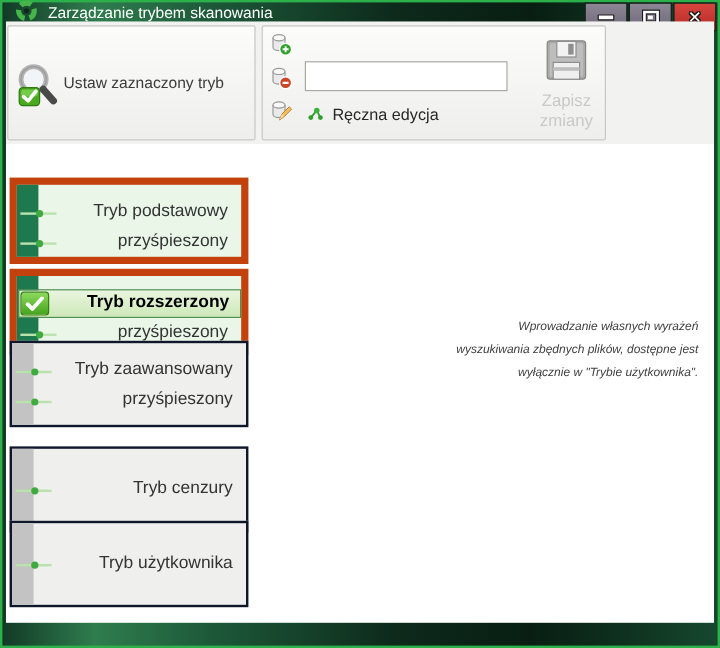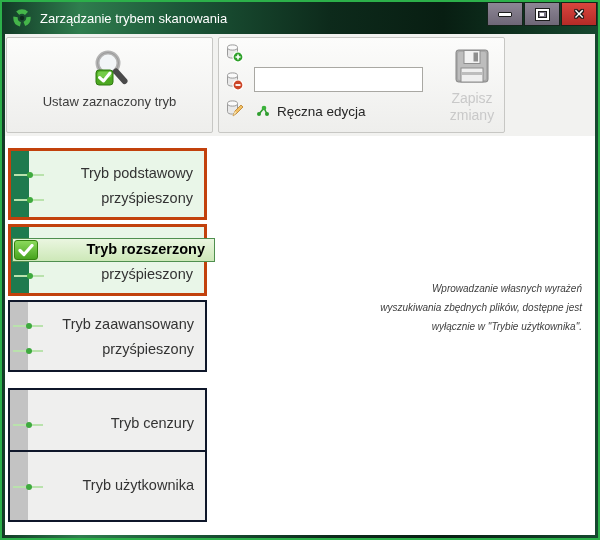--- a/index.html
+++ b/index.html
@@ -4,73 +4,73 @@
 <style>
   * { margin:0; padding:0; box-sizing:border-box; }
   html,body { width:600px; height:540px; }
   body { font-family:"Liberation Sans","DejaVu Sans",sans-serif; }
 
   .win { width:600px; height:540px; background:#2cb04a; padding:2px; }
   .frame {
     width:596px; height:536px; position:relative;
     background:linear-gradient(90deg,#123a26 0%,#2f7d4e 13%,#1c5738 30%,#0d2a1b 55%,#081e12 74%,#0f3320 88%,#16482f 100%);
   }
-  .titlebar { height:32px; display:flex; align-items:center; position:relative; }
+  .titlebar { height:16px; display:flex; align-items:flex-end; position:relative; }
   .app-icon { margin-left:11px; width:18px; height:18px; flex:0 0 auto; }
   .title-text { color:#ffffff; font-size:13px; margin-left:9px; white-space:nowrap; }
   .winbtns { position:absolute; right:1px; top:0; display:flex; gap:1px; }
   .winbtn { width:36px; height:24px; border:1px solid #15241b; display:flex; align-items:center; justify-content:center; cursor:pointer; }
   .winbtn.gray { background:linear-gradient(#8d8695,#6e6777); }
   .winbtn.red  { background:linear-gradient(#d8453e,#b52b27); }
   .glyph-min { width:14px; height:5px; background:#fff; border:1px solid #1c1c1c; border-radius:1px; }
   .glyph-max { width:13px; height:11px; border:2px solid #fff; box-shadow:0 0 0 1px #1c1c1c, inset 0 0 0 1px #1c1c1c; background:transparent; display:flex; align-items:center; justify-content:center; }
   .glyph-max i { display:block; width:4px; height:3px; background:#fff; }
   .glyph-x { color:#fff; font-size:14px; font-weight:bold; line-height:1;
              text-shadow:1px 0 #1c1c1c,-1px 0 #1c1c1c,0 1px #1c1c1c,0 -1px #1c1c1c,1px 1px #1c1c1c,-1px -1px #1c1c1c,1px -1px #1c1c1c,-1px 1px #1c1c1c; }
 
   .client { position:relative; width:590px; height:501px; margin:0 3px; background:#ffffff; overflow:hidden; }
 
   
   .toolbar { position:absolute; left:0; top:0; width:590px; height:102px; background:#f2f2f0; }
   .tb-group { position:absolute; top:3px; height:96px; border:1px solid #c7c7c4; border-radius:2px;
               background:linear-gradient(#fcfcfb,#eeeeec); }
-  .tb-group.left { left:1px; width:207px; cursor:pointer; display:flex; flex-direction:column; align-items:center; }
+  .tb-group.left { left:1px; width:207px; cursor:pointer; display:flex; flex-direction:row; align-items:center; }
   .tb-group.left .big-icon { margin-top:10px; }
   .btn-label { font-size:13px; color:#3c3c3c; line-height:16px; text-align:center; }
   .tb-group.right { left:213px; width:287px; }
 
   .db-icon { position:absolute; left:5px; width:20px; height:20px; cursor:pointer; }
   .db-icon.add { top:5px; } .db-icon.remove { top:33px; } .db-icon.edit { top:61px; }
 
   .expr-input { position:absolute; left:35px; top:29px; width:169px; height:25px;
                 border:1px solid #a9a8a3; background:#fff; font-size:13px; padding:2px 4px;
                 font-family:"Liberation Sans","DejaVu Sans",sans-serif; }
   .manual-edit { position:absolute; left:37px; top:62px; height:22px; display:flex; align-items:center; gap:7px; cursor:pointer; }
   .manual-edit span { font-size:13.5px; color:#262626; }
 
   .save-btn { position:absolute; left:222px; top:3px; width:62px; height:90px; text-align:center; cursor:default; }
   .save-btn svg { margin-top:5px; }
   .save-label { font-size:14px; color:#c9c9c9; line-height:17px; }
 
   
   .mode-item { position:absolute; left:3px; width:199px; height:72px; cursor:pointer; }
-  .mode-item.green { background:#e9f6e8; border:3px solid #c2410c; }
+  .mode-item.green { background:#e9f6e8; border:6px solid #c2410c;margin-top:16px; }
   .mode-item.gray  { background:#efefee; border:2px solid #0f172a; }
   .mode-item .stripe { position:absolute; left:0; top:0; bottom:0; width:18px; }
   .mode-item.green .stripe { background:#1e7a4e; }
   .mode-item.gray  .stripe { background:#c3c3c3; }
   .mode-row { position:absolute; left:0; right:0; height:24px; }
   .mode-row .txt { position:absolute; right:11px; top:2px; font-size:14.5px; color:#333; white-space:nowrap; }
   .dots { position:absolute; left:3px; top:11px; width:30px; height:2px; background:#b9e2ac; }
   .dots::after { content:""; position:absolute; left:13px; top:-2px; width:6px; height:6px; border-radius:50%; background:#3faa3f; }
   .mode-item.i1 { top:114px; } .mode-item.i2 { top:190px; } .mode-item.i3 { top:266px; }
   .mode-item.i4 { top:354px; } .mode-item.i5 { top:416px; }
   .row1 { top:12px; } .row2 { top:37px; } .rowC { top:23px; }
 
-  .selected-row { position:absolute; left:1px; top:11px; width:203px; height:24px;
+  .selected-row { position:absolute; left:1px; top:11px; width:186px; height:24px;
                   background:linear-gradient(#eaf6e0,#cde8b8); border:1px solid #4f8f4f; cursor:pointer; }
   .selected-row .txt { position:absolute; right:9px; top:2px; font-size:14.5px; font-weight:bold; color:#000; white-space:nowrap; }
   .check-box { position:absolute; left:1px; top:1px; width:24px; height:20px; border-radius:3px;
                background:linear-gradient(#8bd95c,#47a41e); border:1px solid #35810f;
                display:flex; align-items:center; justify-content:center; }
 
   
   .info-text { position:absolute; left:215px; top:245px; width:362px; text-align:right;
                font-style:italic; font-size:10px; color:#404040; line-height:19px; }
 </style>

